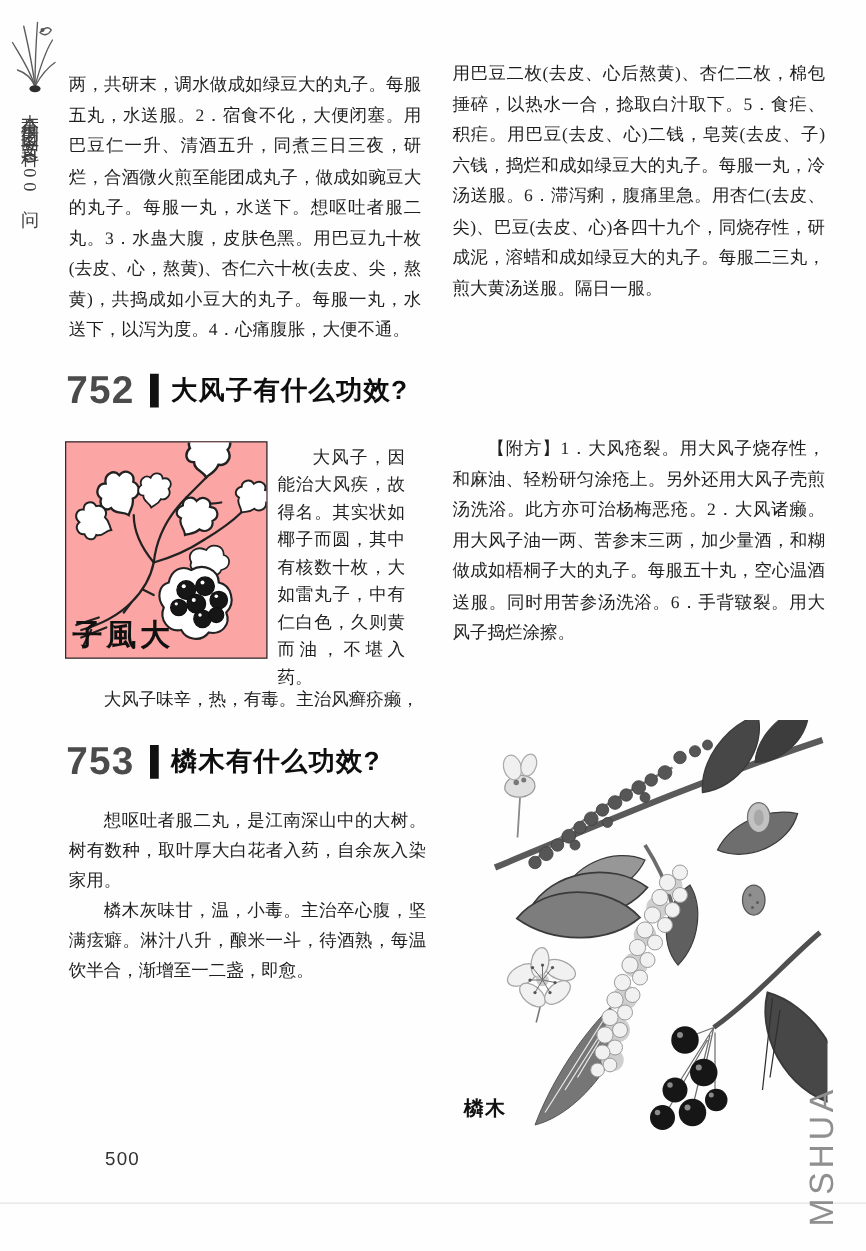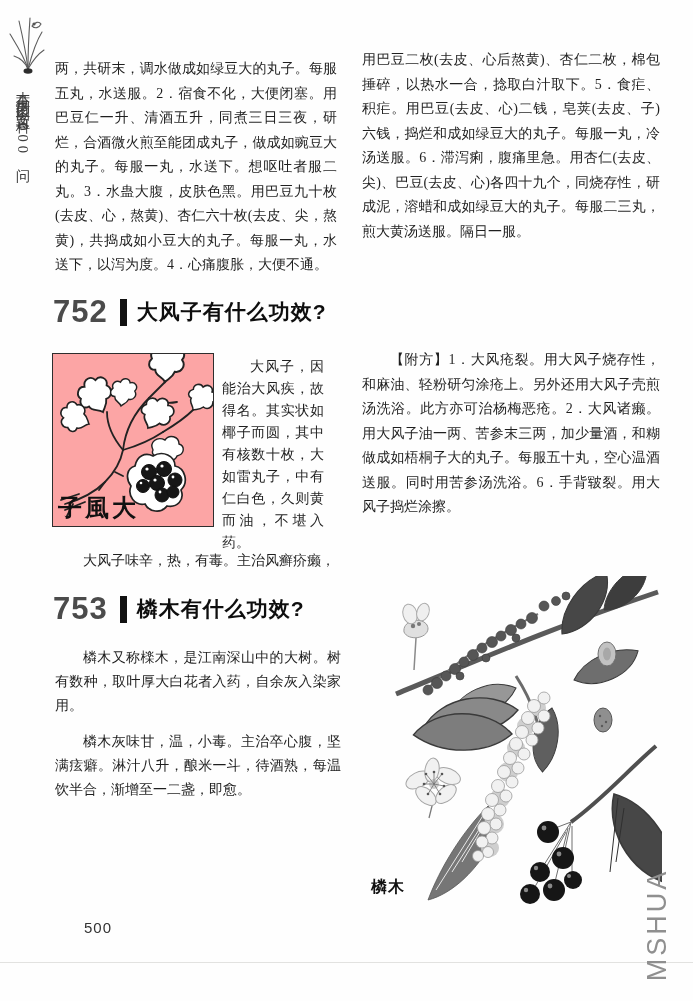--- a/index.html
+++ b/index.html
@@ -151,22 +151,22 @@
   <div class="para indent">【附方】1．大风疮裂。用大风子烧存性，和麻油、轻粉研匀涂疮上。另外还用大风子壳煎汤洗浴。此方亦可治杨梅恶疮。2．大风诸癞。用大风子油一两、苦参末三两，加少量酒，和糊做成如梧桐子大的丸子。每服五十丸，空心温酒送服。同时用苦参汤洗浴。6．手背皲裂。用大风子捣烂涂擦。</div>
 </div>
 
 <div class="abs sec-header" style="left:53px;top:591px;">
   <span class="sec-num">753</span>
   <span class="sec-bar"></span>
   <span class="sec-title">橉木有什么功效?</span>
 </div>
 
 <div class="abs" style="left:55px;top:646px;width:286px;">
-  <div class="para indent" style="line-height:24px;">橉木又称檪木，是江南深山中的大树。树有数种，取叶厚大白花者入药，自余灰入染家用。</div>
-  <div class="para indent" style="line-height:24px;margin-top:12px;">橉木灰味甘，温，小毒。主治卒心腹，坚满痃癖。淋汁八升，酿米一斗，待酒熟，每温饮半合，渐增至一二盏，即愈。</div>
+  <div class="para indent" style="line-height:24px;">想呕吐者服二丸，是江南深山中的大树。树有数种，取叶厚大白花者入药，自余灰入染家用。</div>
+  <div class="para indent" style="line-height:24px;">橉木灰味甘，温，小毒。主治卒心腹，坚满痃癖。淋汁八升，酿米一斗，待酒熟，每温饮半合，渐增至一二盏，即愈。</div>
 </div>
 
 <div class="abs fig753">
   <svg width="296" height="330" viewBox="0 0 296 330">
     <defs>
       <path id="leaf753" d="M0,0 C10,-15 34,-23 54,-16 C46,3 18,11 0,0 Z"></path>
     </defs>
 
     <path d="M30,118 C110,85 190,50 292,16" fill="none" stroke="#5a5a5a" stroke-width="5"></path>
     <path d="M150,100 C168,128 178,158 175,188" fill="none" stroke="#6b6b6b" stroke-width="3"></path>

